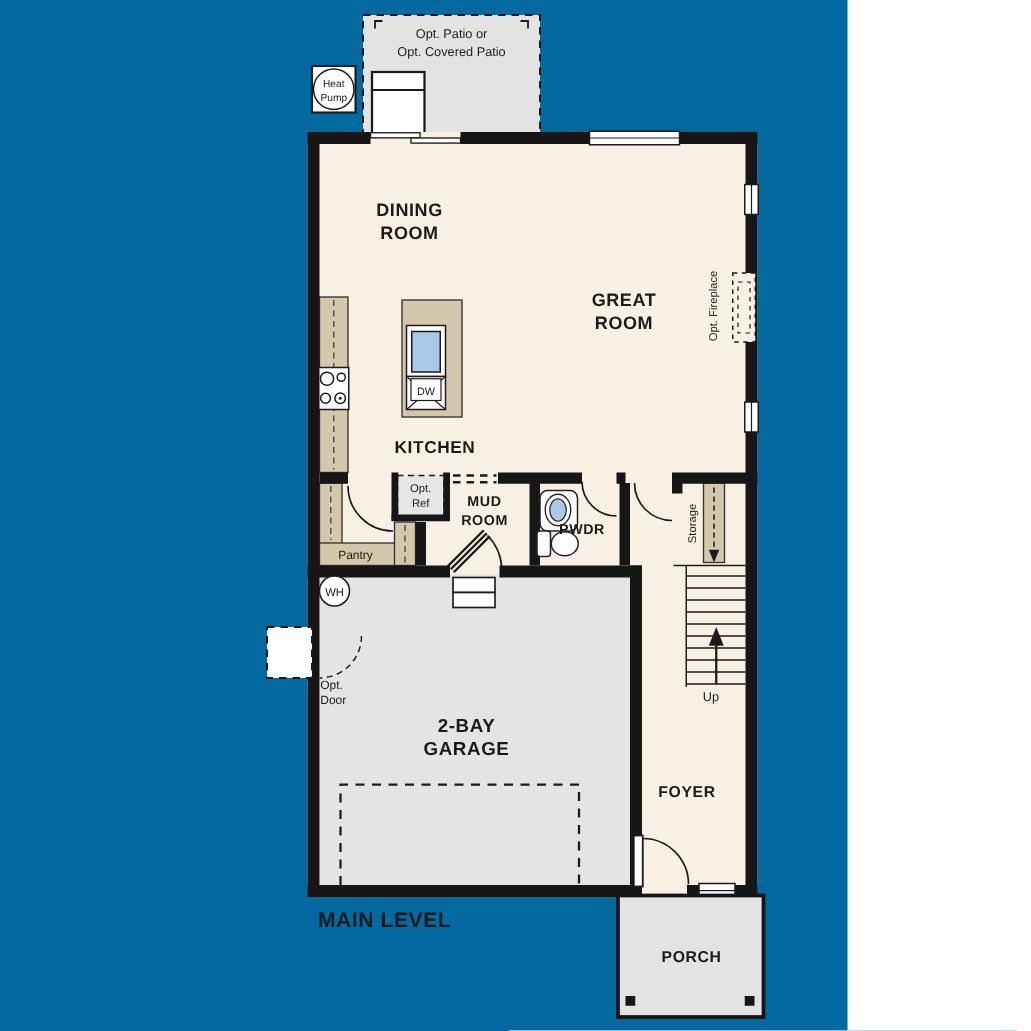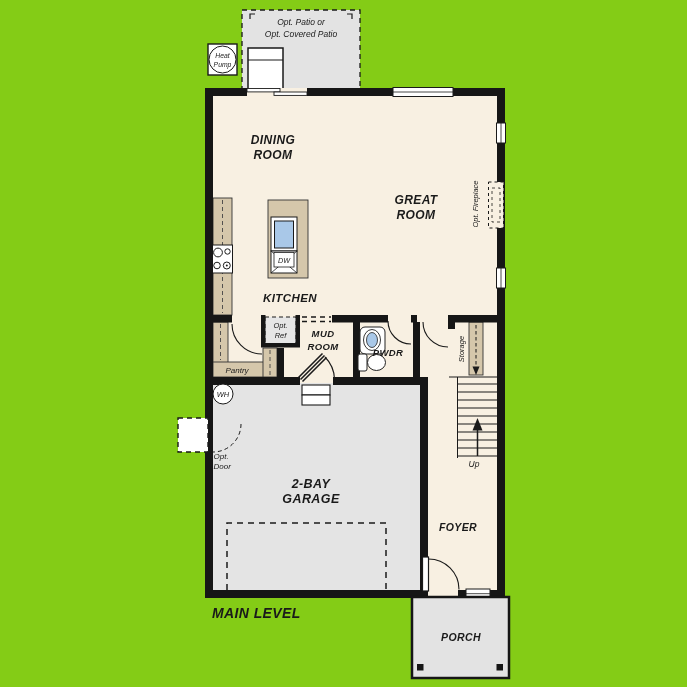--- a/index.html
+++ b/index.html
@@ -1,16 +1,16 @@
 <!DOCTYPE html>
 <html><head>
 <meta charset="utf-8">
 <style>
   html,body{margin:0;padding:0;background:#ffffff;}
-  .stage{position:relative;width:687px;height:687px;background:#84cc16;overflow:hidden;font-style:italic;}
+  .stage{position:relative;width:565px;height:687px;background:#0369a1;overflow:hidden;}
   svg{display:block;}
   text{font-family:"Liberation Sans", sans-serif; fill:#1a1a1a;}
   .room-label{font-weight:bold; letter-spacing:0.4px;}
   .small-label{font-weight:normal;}
 </style>
 </head>
 <body>
 
 <div class="stage">
 <svg width="687" height="687" viewBox="0 0 687 687">

